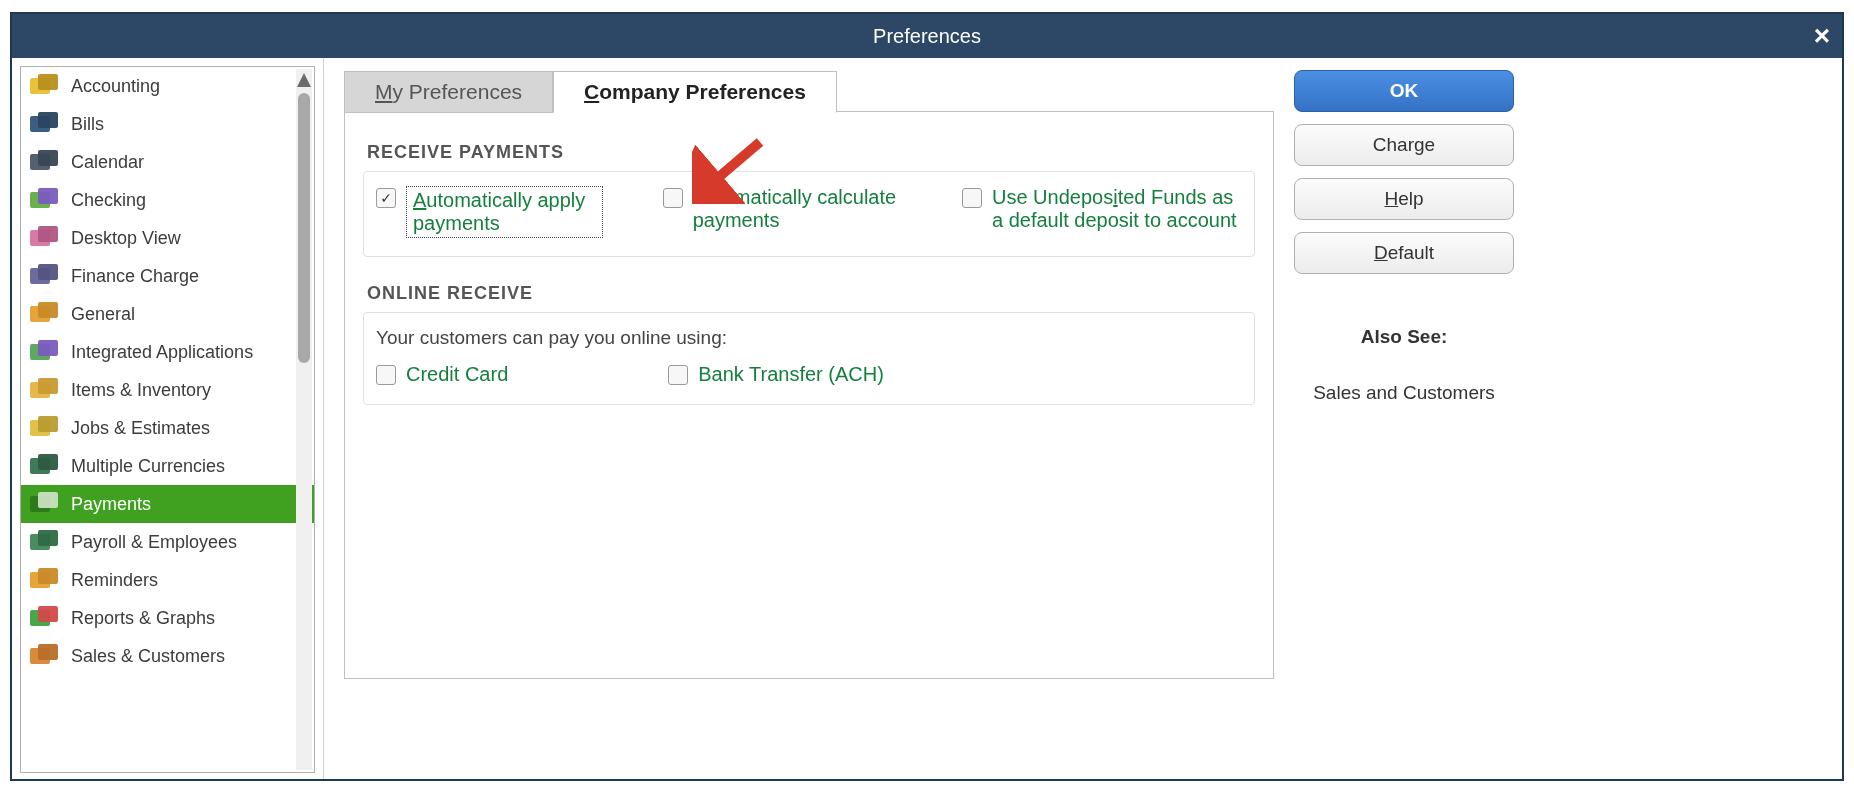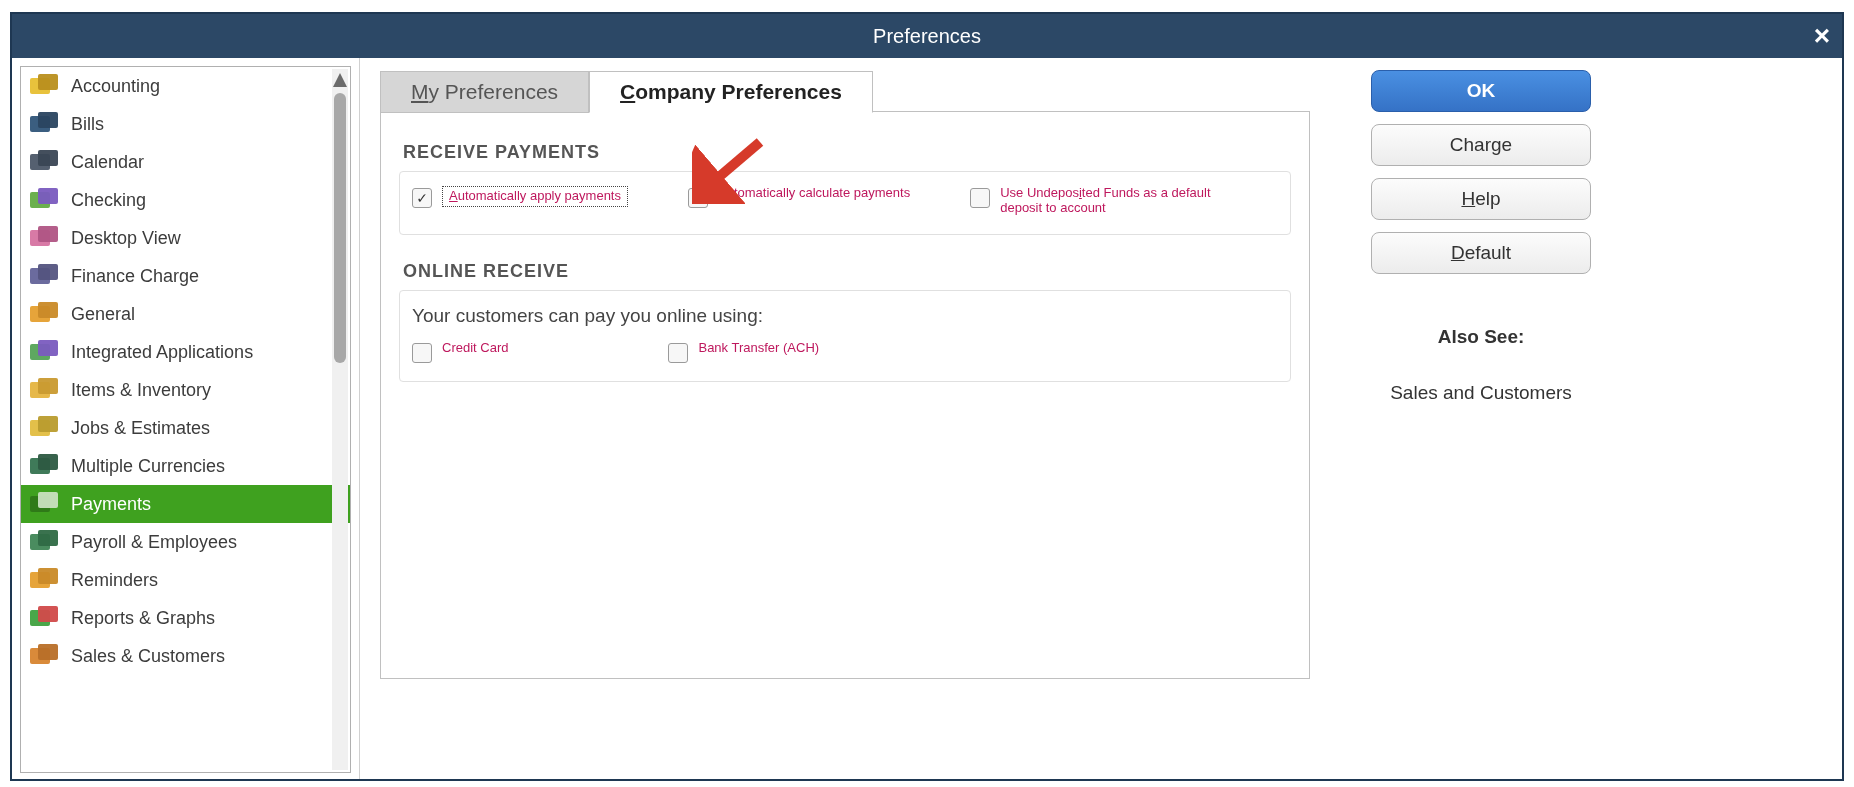--- a/index.html
+++ b/index.html
@@ -47,21 +47,21 @@
     cursor: pointer;
     font-weight: bold;
   }
   .body {
     flex: 1;
     display: flex;
     overflow: hidden;
   }
   
   .sidebar-wrap {
-    width: 348px;
+    width: 312px;
     border-right: 1px solid #d0d0d0;
     position: relative;
     padding: 8px;
     box-sizing: border-box;
   }
   .sidebar {
     border: 1px solid #b0b0b0;
     height: 100%;
     overflow: hidden;
     position: relative;
@@ -116,21 +116,20 @@
     height: 24px;
     margin-right: 10px;
     flex-shrink: 0;
   }
   
   .main {
     flex: 1;
     display: flex;
     padding: 12px 8px 0 20px;
     box-sizing: border-box;
-    gap: 41px;
   }
   .content {
     flex: 1;
     max-width: 930px;
   }
   .tabs {
     display: flex;
   }
   .tab {
     padding: 8px 30px;
@@ -186,22 +185,22 @@
     display: flex;
     align-items: center;
     justify-content: center;
     margin-top: 2px;
     cursor: pointer;
     font-size: 14px;
     color: #333;
     flex-shrink: 0;
   }
   .chk-label {
-    font-size: 13px;
-    color: #be185d;
+    font-size: 20px;
+    color: #15803d;
     line-height: 1.15;
   }
   .focus-dotted {
     border: 1px dotted #444;
     padding: 2px 6px;
     display: inline-block;
   }
   .online-text {
     font-size: 19px;
     color: #444;

